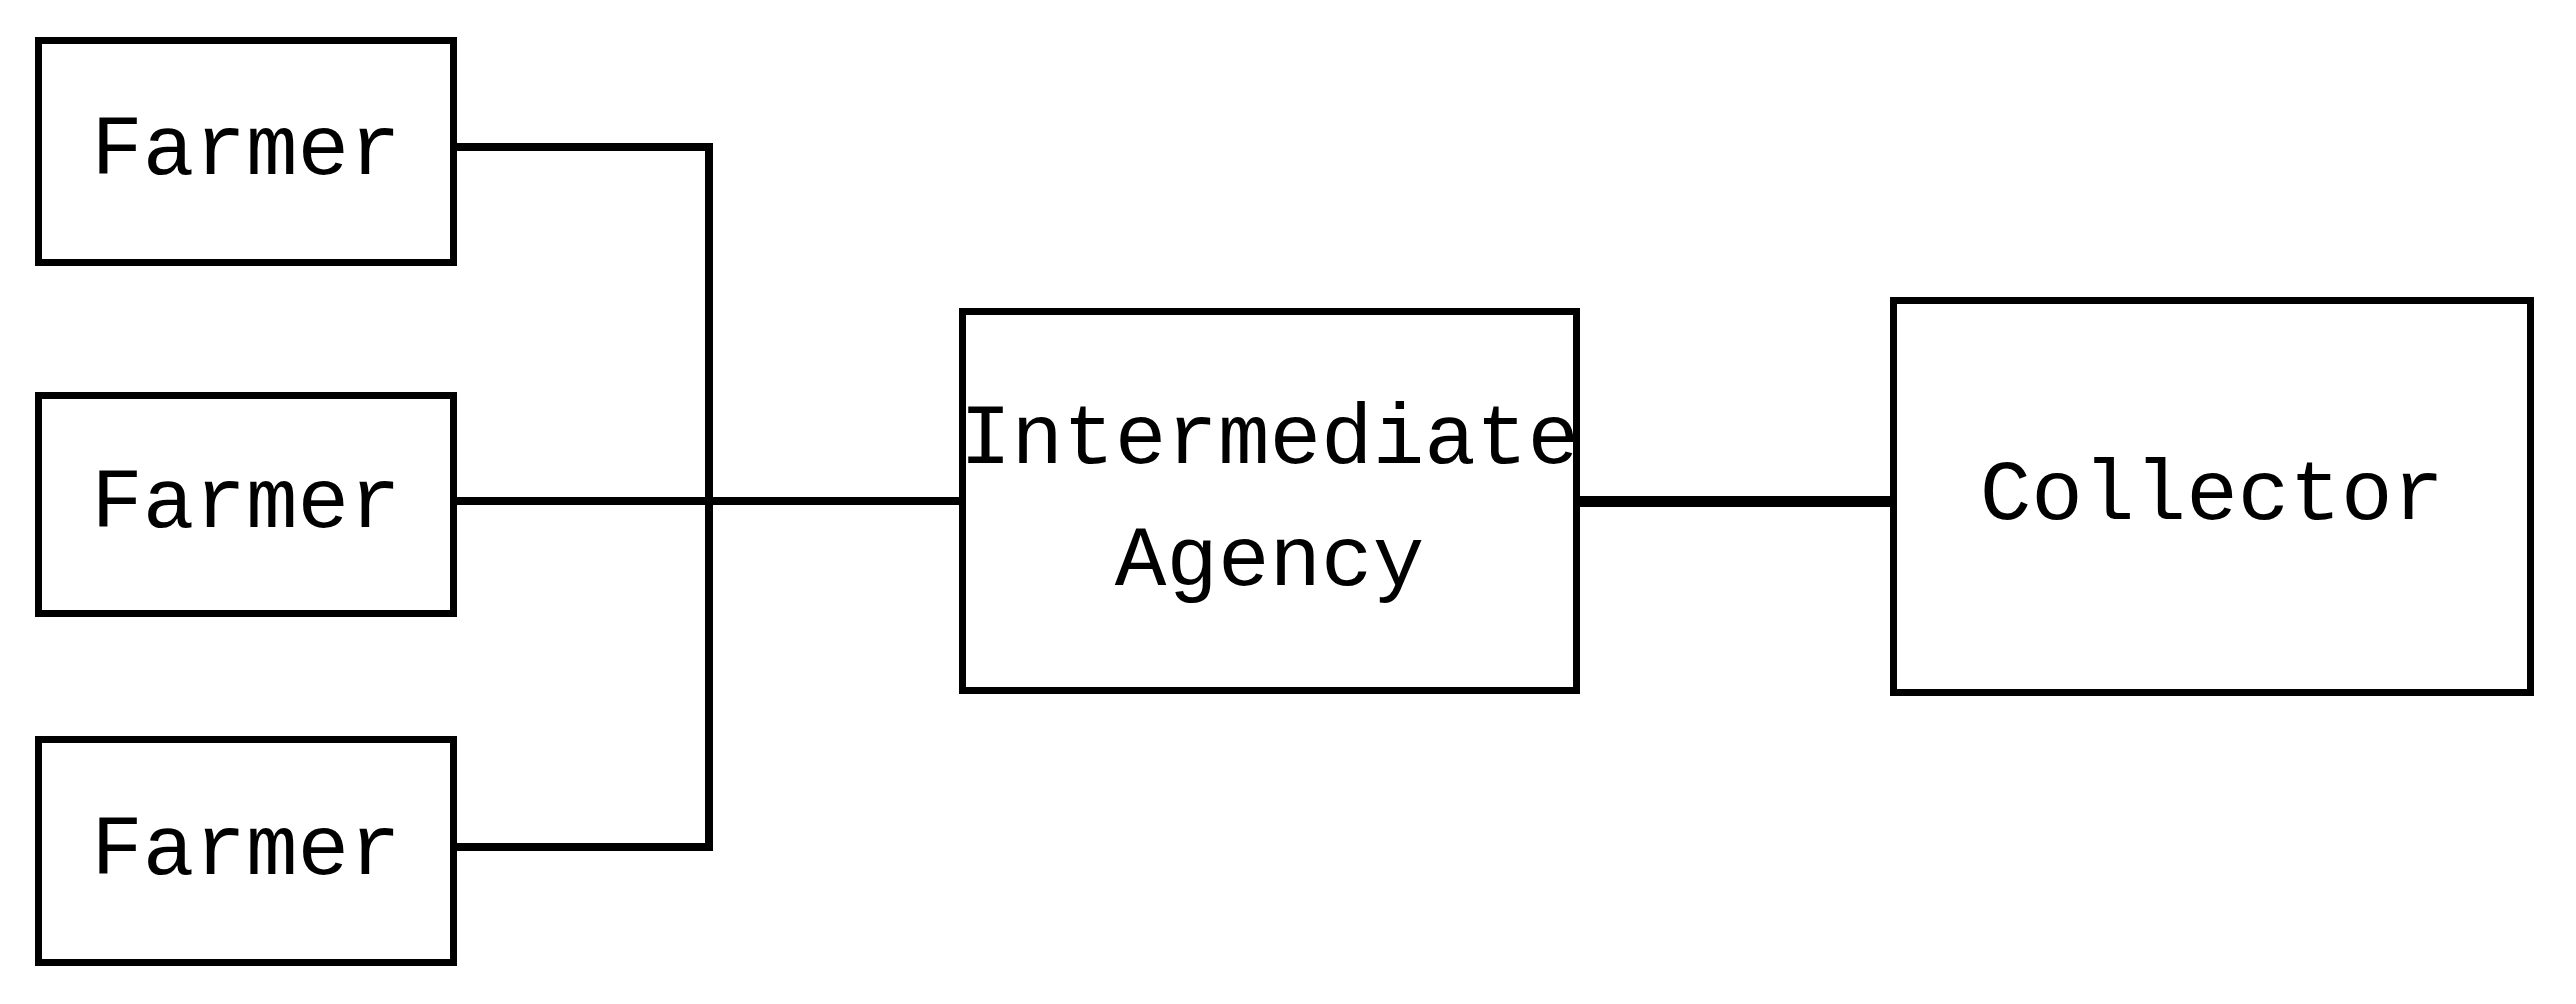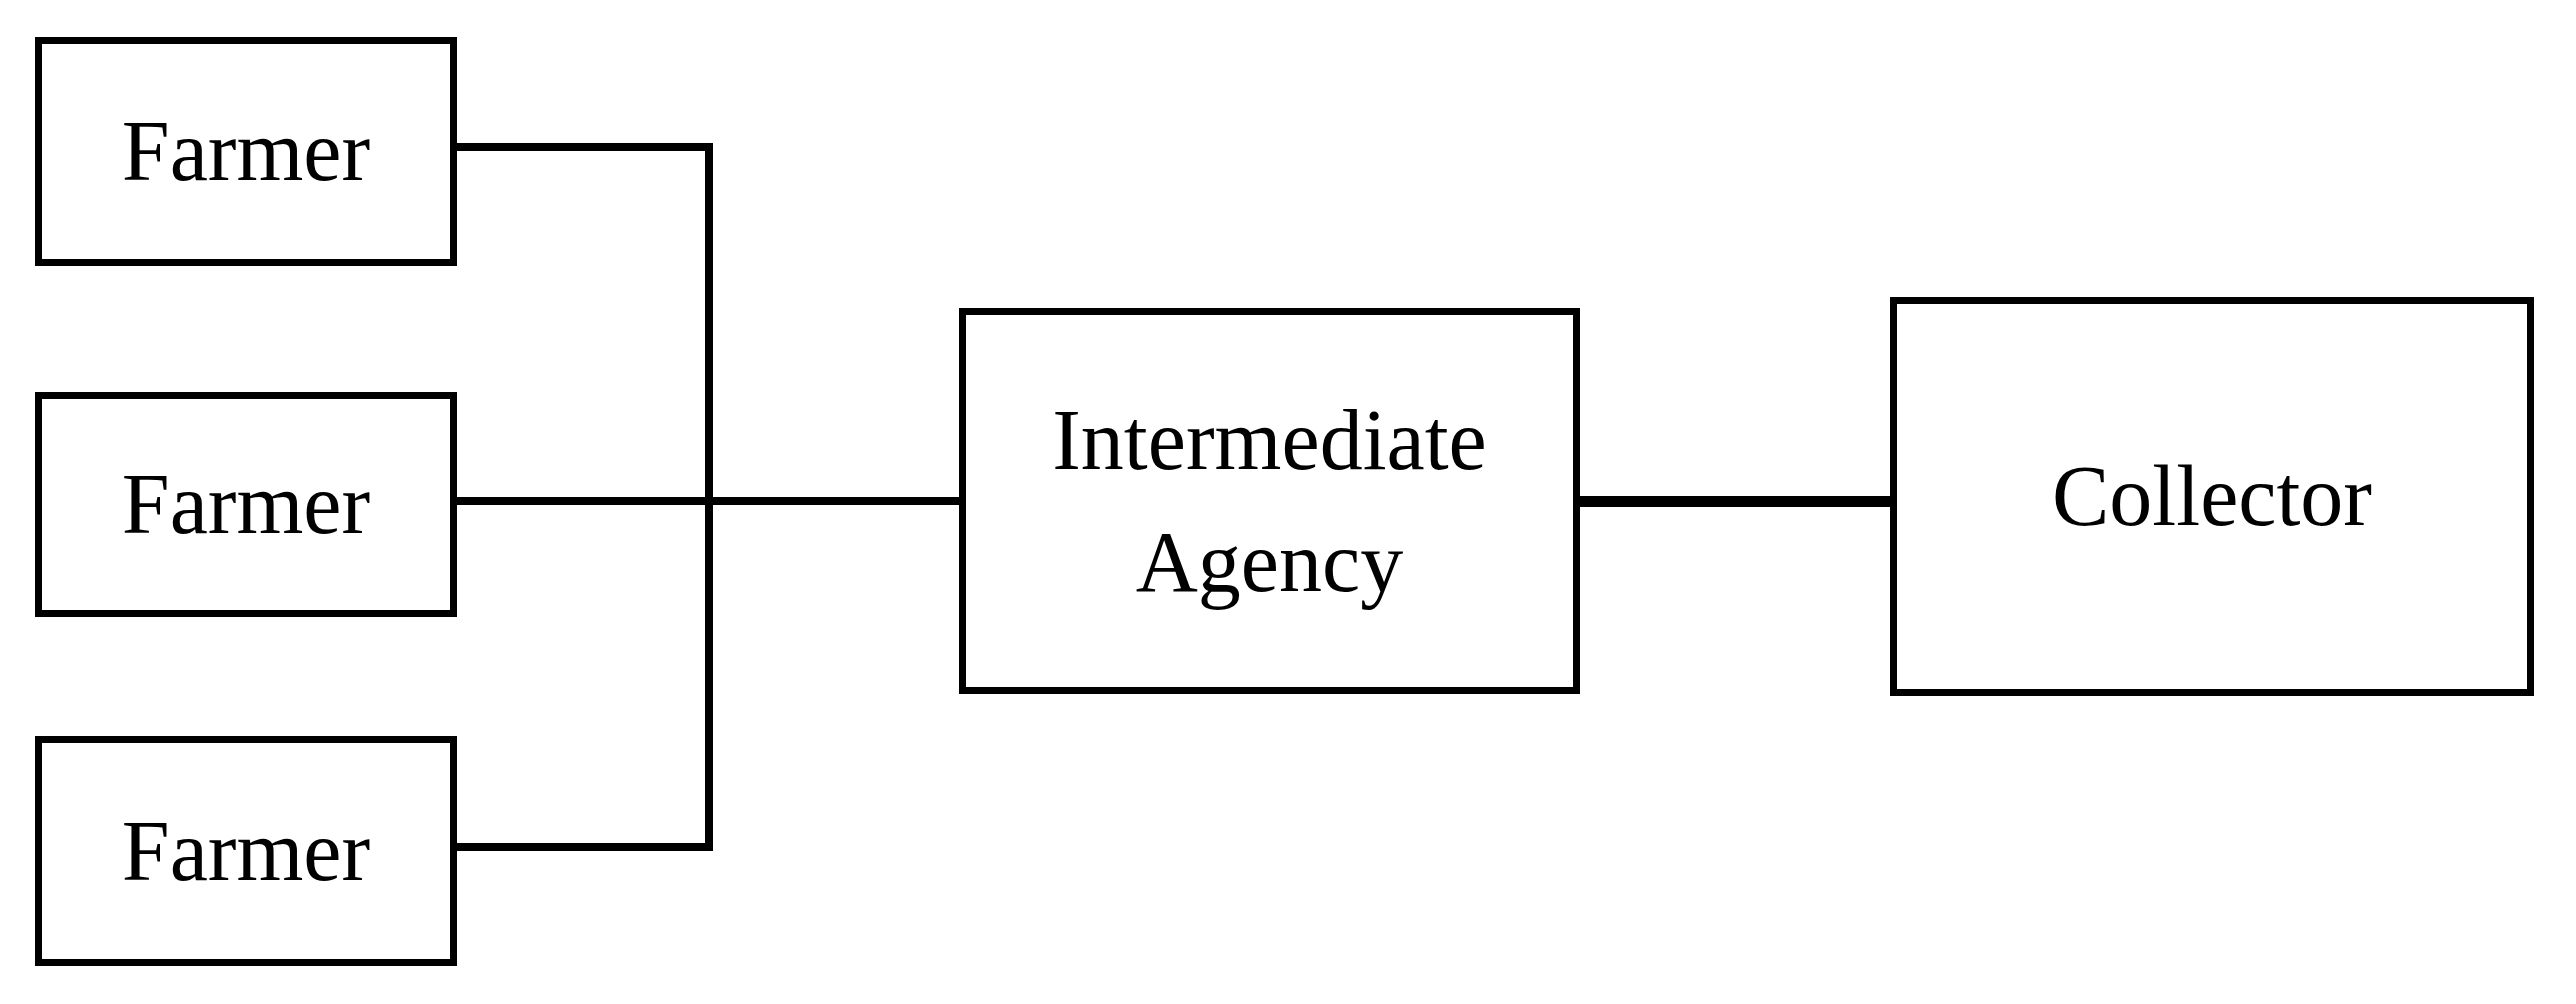--- a/index.html
+++ b/index.html
@@ -5,21 +5,21 @@
   html, body {
     margin: 0;
     padding: 0;
     background: #ffffff;
   }
   .diagram {
     position: relative;
     width: 2576px;
     height: 1004px;
     background: #ffffff;
-    font-family: Liberation Serif, serif;
+    font-family: Liberation Mono, monospace;
     color: #000000;
     overflow: hidden;
   }
   .node {
     position: absolute;
     box-sizing: border-box;
     border: 7.5px solid #000000;
     background: #ffffff;
     display: flex;
     align-items: center;

